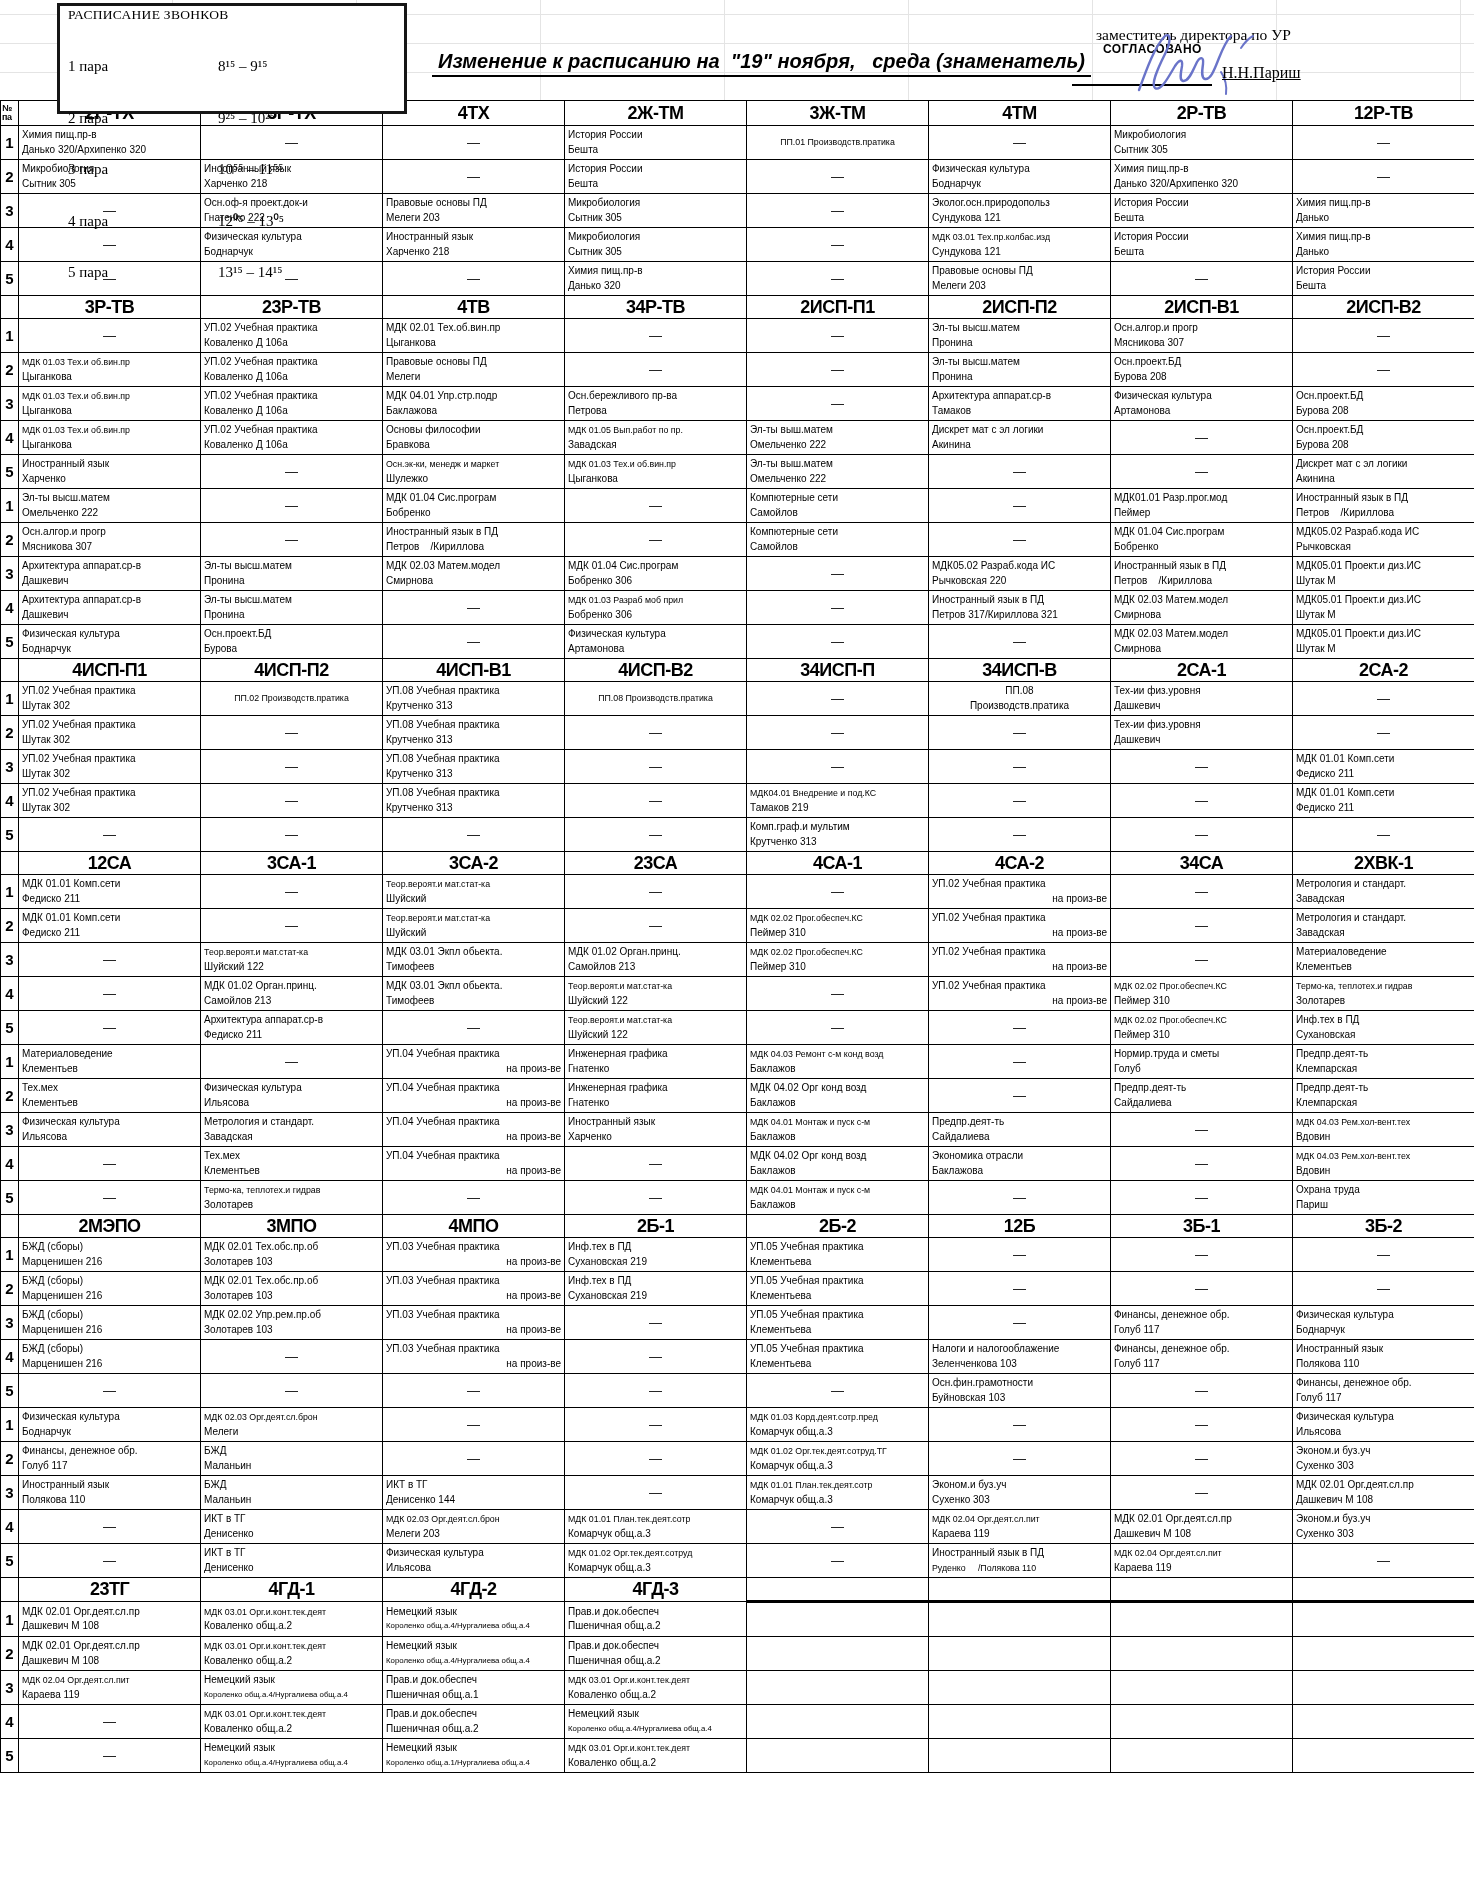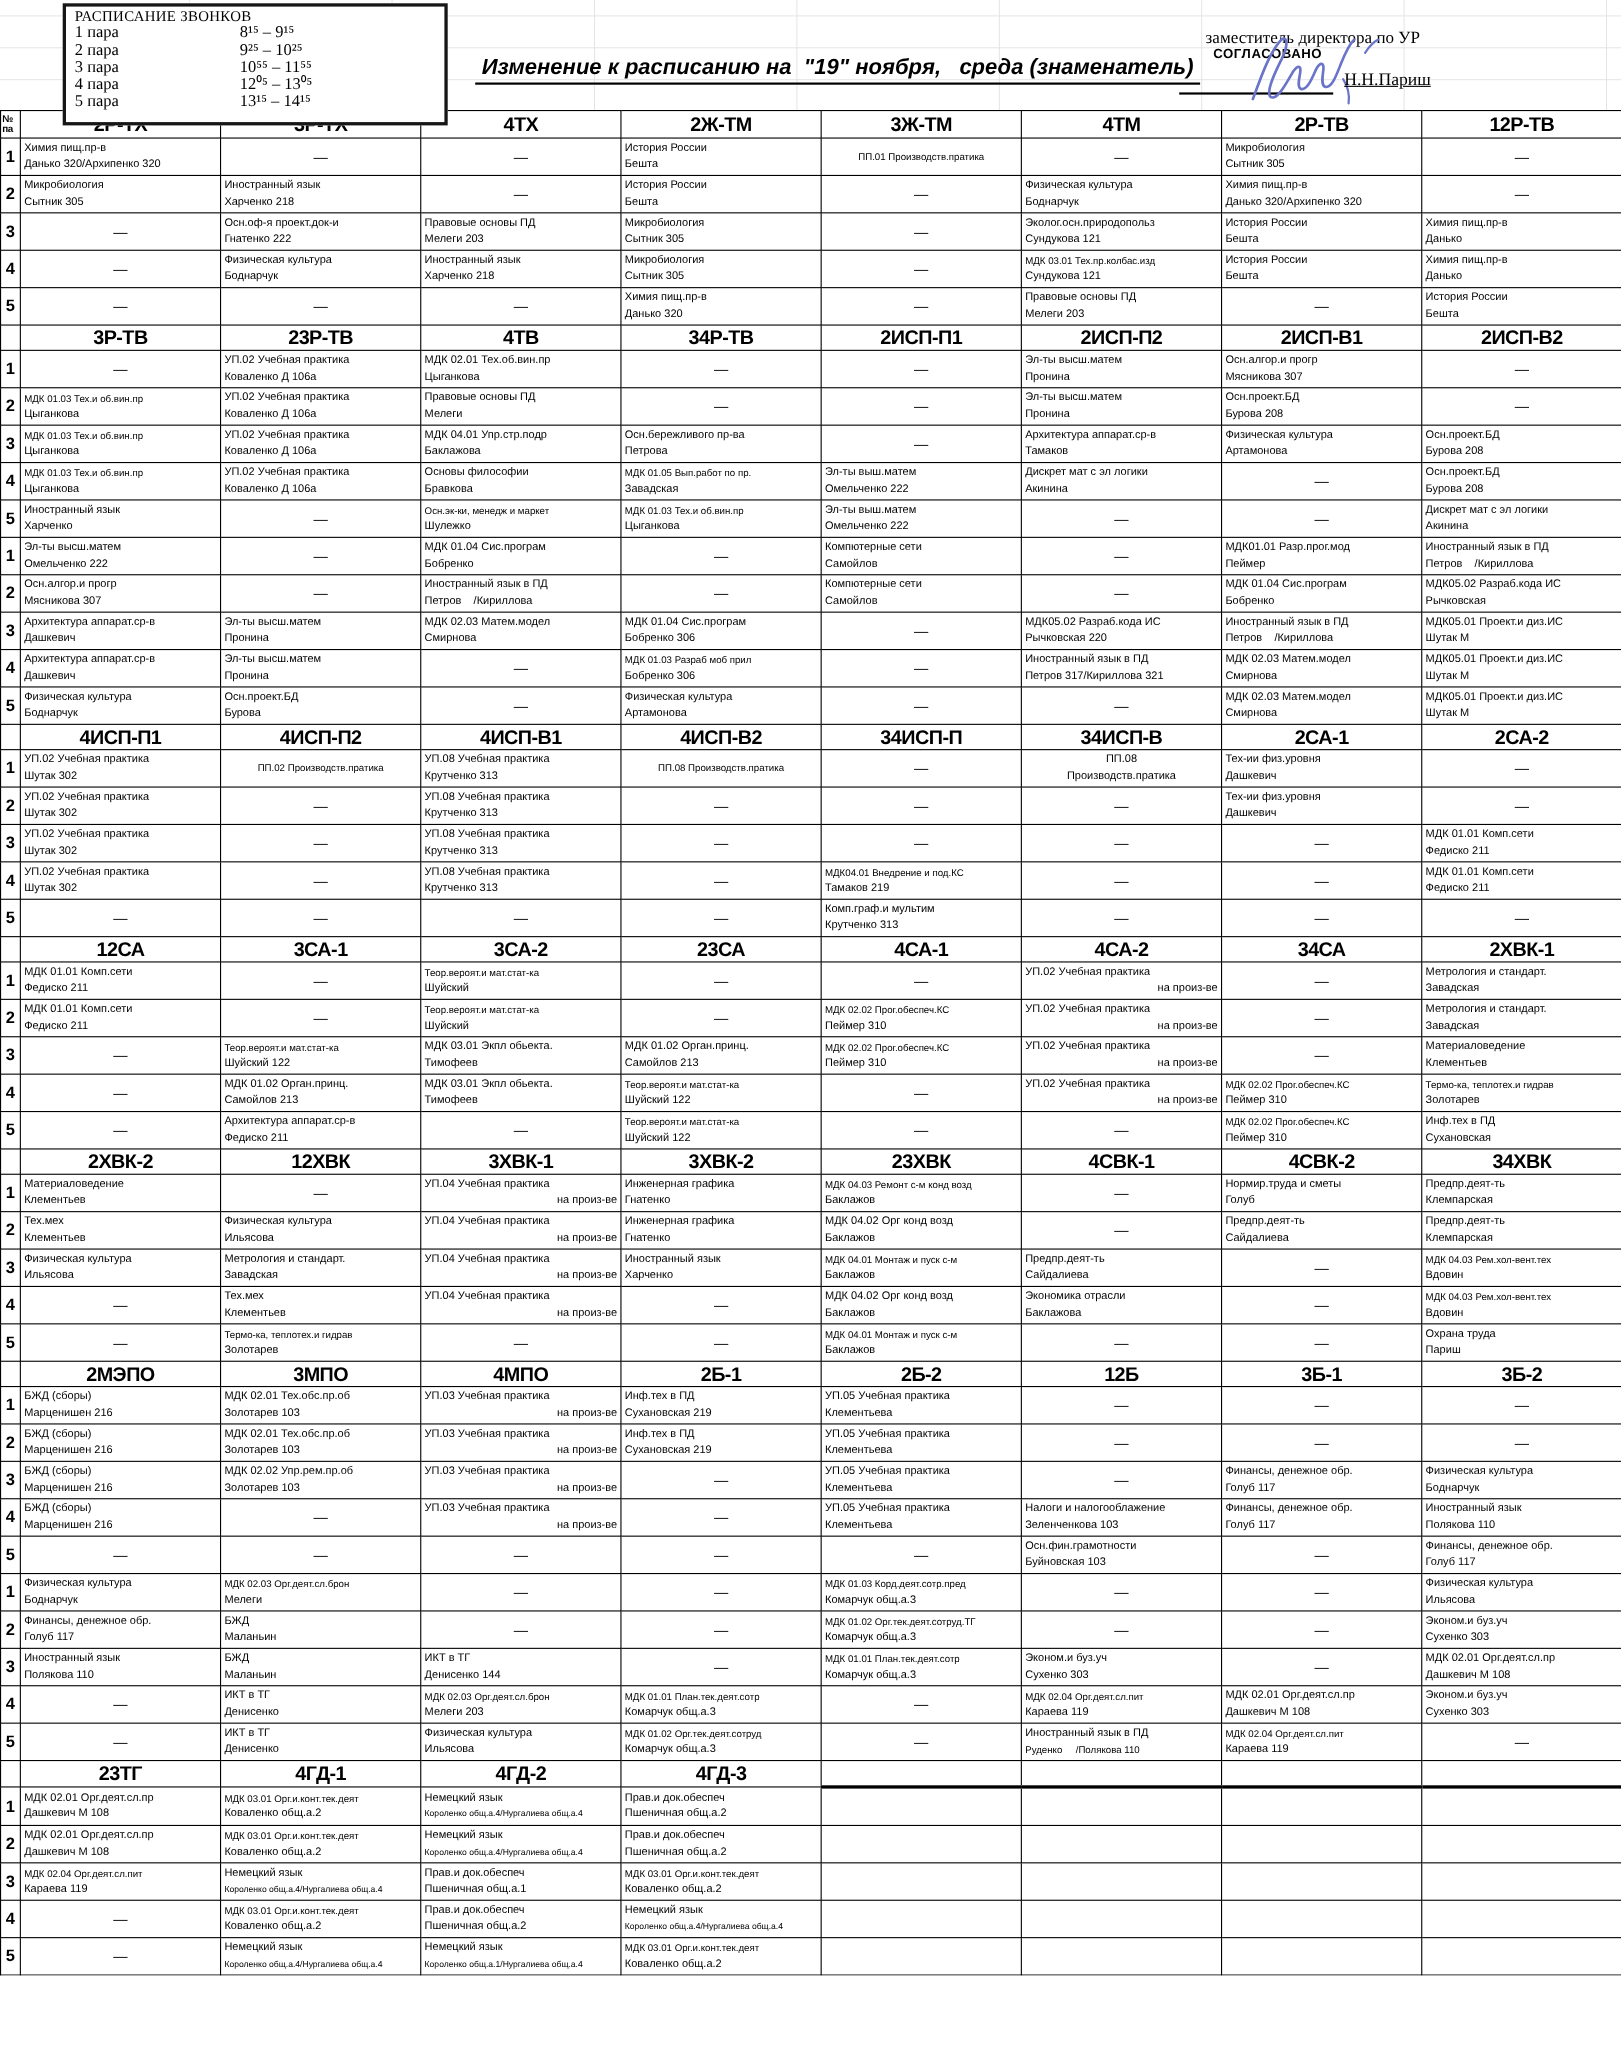--- a/index.html
+++ b/index.html
@@ -7,21 +7,21 @@
 
   
   .tophead{position:relative;width:1474px;height:100px;
     background-image:linear-gradient(#e4e4e4 1px,transparent 1px),
                      linear-gradient(90deg,#e4e4e4 1px,transparent 1px);
     background-size:184px 29px;background-position:-12px 14px;}
   .bellbox{position:absolute;left:57px;top:3px;width:328px;height:92px;
     border:3px solid #161616;background:#fff;padding:1px 8px 12px 8px;
     font-family:"Liberation Serif",serif;}
   .belltitle{font-size:13.5px;letter-spacing:.3px;}
-  .bellrow{display:flex;font-size:15px;line-height:15.5px;}
+  .bellrow{display:flex;font-size:15px;line-height:15.5px;margin-top:36px;}
   .bellrow .bl{width:150px;}
   .bellrow .bt{width:150px;text-align:left;}
   .maintitle{position:absolute;left:432px;top:50px;font-size:20px;font-weight:bold;
     font-style:italic;border-bottom:2.5px solid #000;padding:0 6px 2px 6px;white-space:pre;}
   .agreed{position:absolute;left:1103px;top:4px;font-family:Liberation Sans, sans-serif;
     font-weight:bold;font-size:12px;letter-spacing:.5px;margin-top:38px;}
   .agreedrole{position:absolute;left:1096px;top:26px;font-family:"Liberation Serif",serif;
     font-size:15.5px;}
   .sigline{position:absolute;left:1072px;top:84px;width:140px;border-bottom:2px solid #000;}
   .signame{position:absolute;left:1222px;top:64px;font-family:"Liberation Serif",serif;font-size:16px;text-decoration:underline;}
@@ -776,31 +776,20 @@
         <td class="cell">
           <div class="sm">МДК 02.02 Прог.обеспеч.КС</div>
           <div>Пеймер 310</div>
         </td>
         <td class="cell">
           <div>Инф.тех в ПД</div>
           <div>Сухановская</div>
         </td>
       </tr>
       <tr>
-        <td class="gname"></td>
-        <td class="gname">2ХВК-2</td>
-        <td class="gname">12ХВК</td>
-        <td class="gname">3ХВК-1</td>
-        <td class="gname">3ХВК-2</td>
-        <td class="gname">23ХВК</td>
-        <td class="gname">4СВК-1</td>
-        <td class="gname">4СВК-2</td>
-        <td class="gname">34ХВК</td>
-      </tr>
-      <tr>
         <td class="num">1</td>
         <td class="cell">
           <div>Материаловедение</div>
           <div>Клементьев</div>
         </td>
         <td class="cell dash">—</td>
         <td class="cell">
           <div>УП.04 Учебная практика</div>
           <div class="rgt">на произ-ве</div>
         </td>

